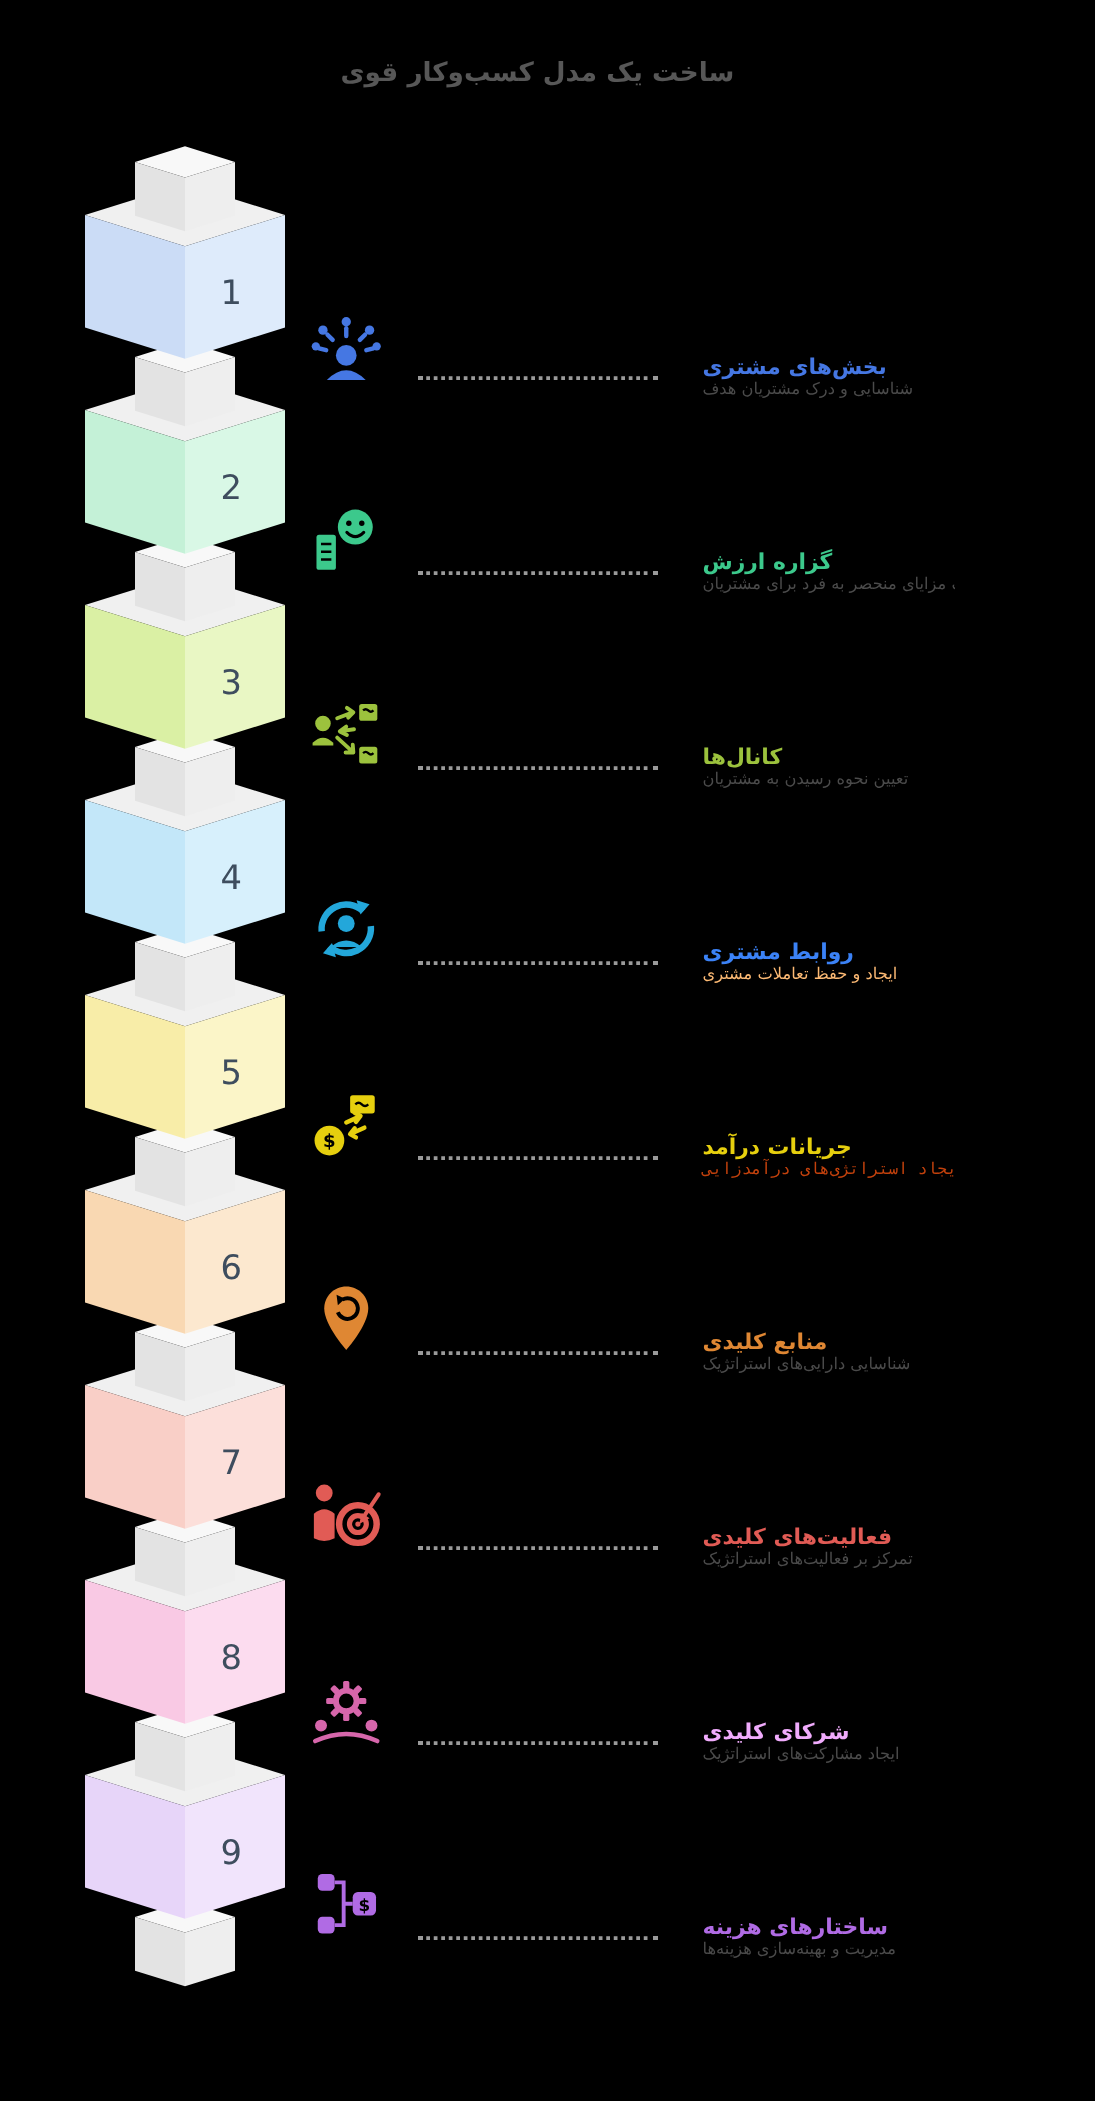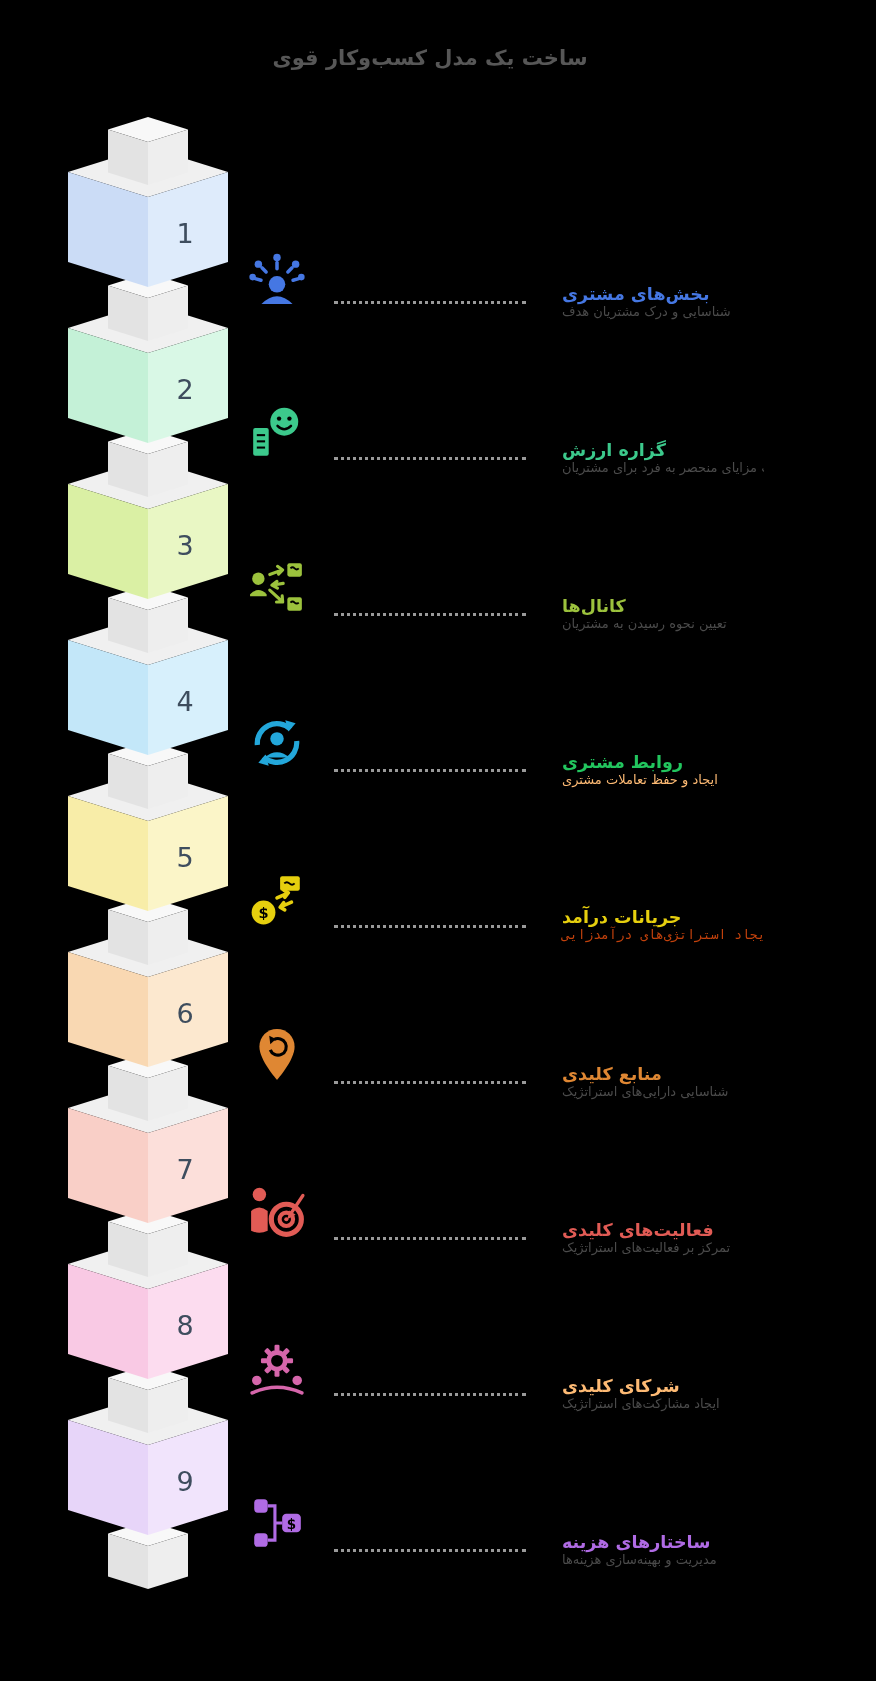--- a/index.html
+++ b/index.html
@@ -181,21 +181,21 @@
               <path d="M20 50 L10 47 L17 39 Z"></path>
             </g>
             <g fill="currentColor">
               <circle cx="28" cy="24" r="6.5"></circle>
               <path d="M16 42 Q28 32 40 42 Z"></path>
             </g>
           </svg>
         </span>
     <span class="dots" style="border-top-color: rgb(154, 154, 154);"></span>
     <div class="txt">
-      <div class="t" dir="rtl" style="color: #22c55e;">روابط مشتری</div>
+      <div class="t" dir="rtl" style="color: #3b82f6;">روابط مشتری</div>
       <div class="d" dir="rtl" style="color: #fdba74;">ایجاد و حفظ تعاملات مشتری</div>
     </div>
   </div>
       <div class="row">
     <span class="icon" style="color: rgb(230, 207, 14);">
           <svg viewBox="0 0 56 56">
             <circle cx="15" cy="41" r="11.5" fill="currentColor"></circle>
             <text x="15" y="46" font-size="14" font-weight="bold" fill="#000" text-anchor="middle" font-family="DejaVu Sans,sans-serif">$</text>
             <rect x="31" y="6" width="19" height="14" rx="2" fill="currentColor"></rect>
             <path d="M35 13 q2.5 -2.5 5 0 q2.5 2.5 5 0" stroke="#000" stroke-width="1.8" fill="none"></path>
@@ -265,21 +265,21 @@
             </g>
             <g fill="currentColor">
               <circle cx="8.5" cy="41" r="4.6"></circle>
               <circle cx="47.5" cy="41" r="4.6"></circle>
             </g>
             <path d="M4 53 Q28 42 52 53" stroke="currentColor" stroke-width="3.4" fill="none" stroke-linecap="round"></path>
           </svg>
         </span>
     <span class="dots" style="border-top-color: rgb(154, 154, 154);"></span>
     <div class="txt">
-      <div class="t" dir="rtl" style="color: #fdba74;">شرکای کلیدی</div>
+      <div class="t" dir="rtl" style="color: #f0abfc;">شرکای کلیدی</div>
       <div class="d" dir="rtl" style="color: rgb(75, 75, 75);">ایجاد مشارکت‌های استراتژیک</div>
     </div>
   </div>
       <div class="row">
     <span class="icon" style="color: rgb(176, 107, 228);">
           <svg viewBox="0 0 56 56">
             <g fill="currentColor">
               <rect x="6" y="5" width="13" height="13" rx="3.5"></rect>
               <rect x="6" y="38" width="13" height="13" rx="3.5"></rect>
             </g>

